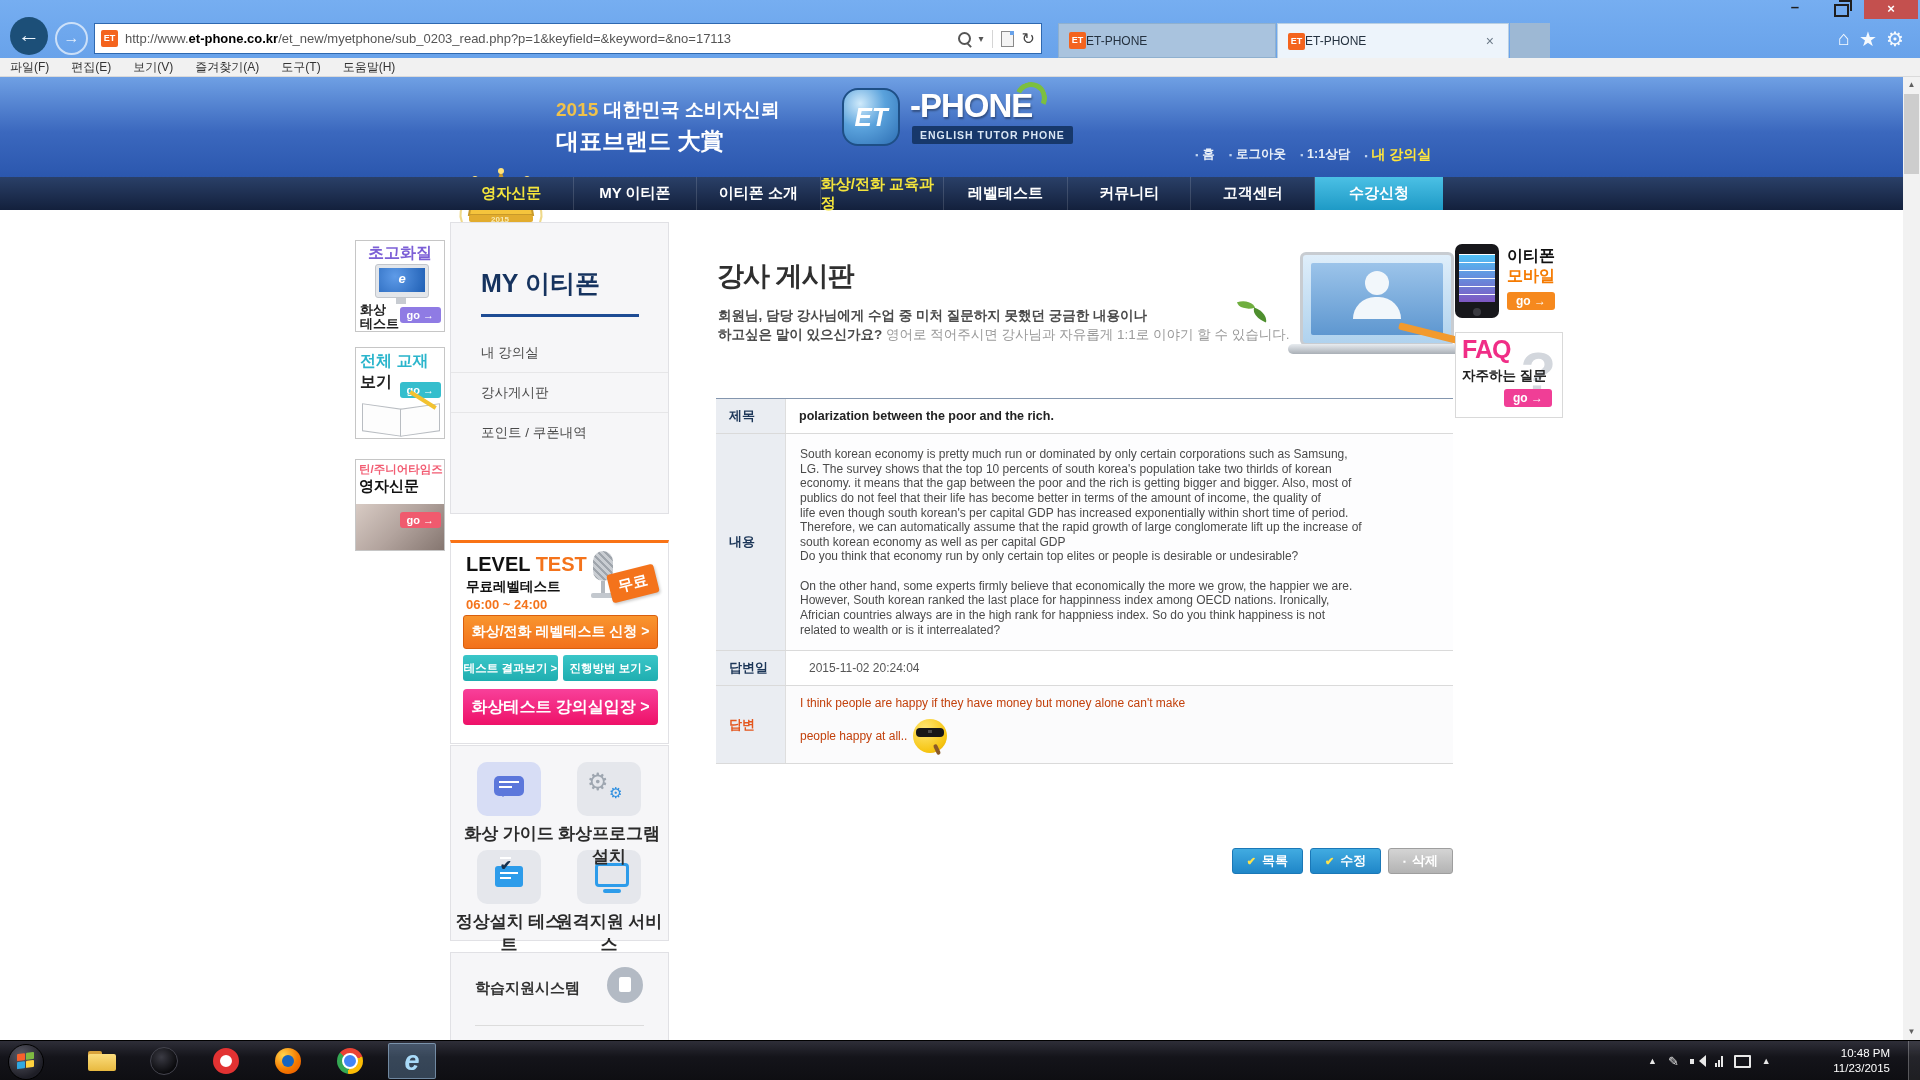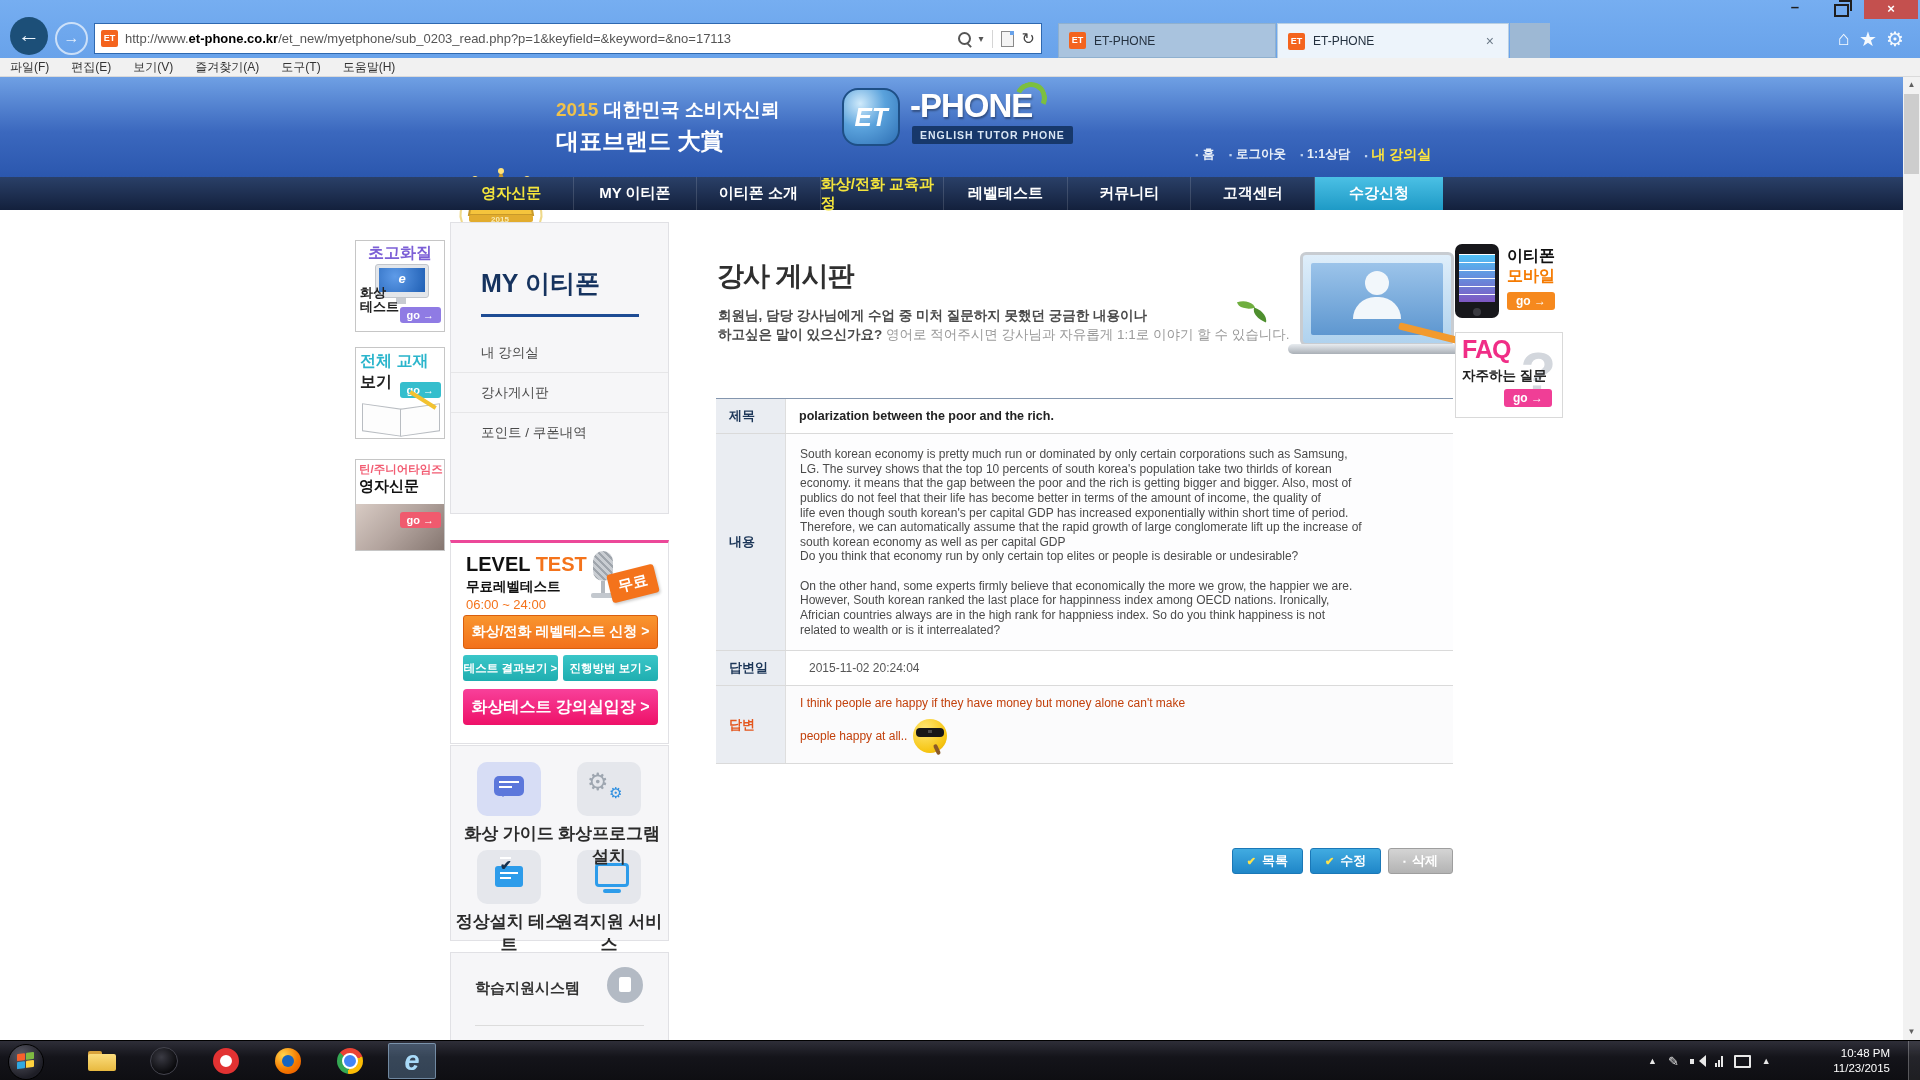--- a/index.html
+++ b/index.html
@@ -30,21 +30,21 @@
   .mag{display:inline-block;width:9px;height:9px;border:2px solid #555;border-radius:50%;position:relative;}
   .mag:after{content:"";position:absolute;left:8px;top:8px;width:2px;height:6px;background:#555;transform:rotate(-45deg);}
   .ddv{font-size:10px;color:#555;}
   .sep-v{width:1px;height:18px;background:#D5D5D5;}
   .pageicon{display:inline-block;width:11px;height:14px;border:1px solid #8a8a8a;background:#f4f4f4;position:relative;}
   .pageicon:after{content:"";position:absolute;right:-1px;top:-1px;width:4px;height:4px;background:#68A2EA;}
   .refresh{font-size:16px;color:#444;}
   .tab{position:absolute;top:23px;height:35px;display:flex;align-items:center;padding:0 10px;box-sizing:border-box;font-size:12px;color:#24313F;}
   .tab1{left:1058px;width:218px;background:#A9C3DE;border:1px solid #8FB0CF;}
   .tab2{left:1277px;width:232px;background:#EDF4FB;border:1px solid #B9CFE2;border-bottom:none;}
-  .tab .tlabel{margin-left:8px;flex:1;}
+  .tab .tlabel{flex:1;}
   .tab .tclose{color:#6C7A88;font-size:14px;padding:0 4px;}
   .tab-stub{position:absolute;left:1510px;top:23px;width:40px;height:35px;background:#9DB8D4;}
   .chrome-icons{position:absolute;left:1838px;top:27px;width:80px;display:flex;gap:9px;color:#F6FAFE;font-size:20px;}
   .menubar{position:absolute;left:0;top:58px;width:1920px;height:18px;background:#F1F1F1;
            border-bottom:1px solid #DADADA;display:flex;align-items:center;gap:22px;padding:0 10px;
            font-size:12px;color:#333;}
 
   
   .page{position:absolute;left:0;top:77px;width:1903px;height:963px;background:#fff;overflow:hidden;}
 
@@ -81,21 +81,21 @@
   
   .mb{position:absolute;left:355px;width:90px;height:92px;background:#fff;border:1px solid #C6C6C6;
       box-sizing:border-box;overflow:hidden;}
   .mb1{top:240px;}.mb2{top:347px;}.mb3{top:459px;}
   .mb .go{position:absolute;right:3px;color:#fff;font-size:11px;font-weight:bold;padding:2px 7px;border-radius:3px;}
   .mb1 .ttl{color:#7C5FD6;font-weight:bold;font-size:16px;text-align:center;margin-top:2px;}
   .monitor{position:absolute;left:19px;top:23px;width:52px;height:32px;background:#E3E6EA;border:1px solid #C2C6CC;border-radius:3px;}
   .monitor .scr{position:absolute;left:3px;top:3px;right:3px;bottom:5px;background:radial-gradient(circle at 35% 35%,#5E9BE8,#1F5FB4);
                 color:#fff;font-style:italic;font-weight:bold;font-size:13px;text-align:center;line-height:22px;}
   .monitor .stand{position:absolute;left:20px;bottom:-7px;width:10px;height:6px;background:#C7CBD1;}
-  .mb1 .cap{position:absolute;left:4px;bottom:17px;font-size:13px;font-weight:bold;color:#222;line-height:14px;}
+  .mb1 .cap{position:absolute;left:4px;bottom:0;font-size:13px;font-weight:bold;color:#222;line-height:14px;}
   .mb1 .go{bottom:8px;background:#8F7BE4;}
   .mb2 .ttl{color:#2BB5CC;font-weight:bold;font-size:16px;margin:3px 0 0 4px;}
   .mb2 .cap{font-weight:bold;font-size:16px;color:#222;margin-left:4px;}
   .mb2 .go{top:34px;background:#35BECD;}
   .book{position:absolute;left:6px;bottom:4px;width:78px;height:30px;}
   .book .p1,.book .p2{position:absolute;bottom:0;width:38px;height:26px;background:#FDFDFD;border:1px solid #B9BDC2;}
   .book .p1{left:0;transform:skewY(8deg);}
   .book .p2{right:0;transform:skewY(-8deg);}
   .book .pencil{position:absolute;right:2px;top:-6px;width:30px;height:4px;background:#F2C230;transform:rotate(32deg);}
   .mb3 .ttl{color:#F25D73;font-weight:bold;font-size:11.5px;margin:2px 0 0 3px;}
@@ -106,25 +106,25 @@
 
   
   .sb{position:absolute;left:450px;width:219px;background:#F6F6F8;border:1px solid #E1E1E5;box-sizing:border-box;}
   .sb-my{top:222px;height:292px;}
   .sb-my .ttl{margin:44px 0 0 30px;color:#16335F;font-weight:bold;font-size:25px;}
   .sb-my .uline{margin:14px 0 0 30px;width:158px;height:3px;background:#1E4C94;}
   .sb-my .items{margin-top:16px;}
   .sb-my .it{padding:11px 0 10px 30px;font-size:13.5px;color:#4A4A4A;border-bottom:1px solid #E6E6E8;}
   .sb-my .it:last-child{border-bottom:none;}
 
-  .sb-lt{top:540px;height:204px;background:#fff;border-top:3px solid #ec4899;}
+  .sb-lt{top:540px;height:204px;background:#fff;border-top:3px solid #f97316;}
   .lt-t{margin:10px 0 0 15px;font-size:20px;font-weight:bold;color:#111;}
   .lt-t .o{color:#F4731B;}
   .lt-sub{margin:2px 0 0 15px;font-size:13.5px;font-weight:bold;color:#111;}
-  .lt-h{margin:1px 0 0 15px;font-size:13px;font-weight:normal;color:#F4731B;}
+  .lt-h{margin:1px 0 0 15px;font-size:13px;font-weight:bold;color:#F4731B;}
   .mic{position:absolute;left:142px;top:8px;width:20px;height:30px;border-radius:10px;
        background:repeating-linear-gradient(45deg,#C9CDD2 0 3px,#9FA5AC 3px 5px);}
   .mic:after{content:"";position:absolute;left:8px;top:30px;width:4px;height:12px;background:#B3B8BE;}
   .mic:before{content:"";position:absolute;left:-2px;top:42px;width:24px;height:5px;border-radius:2px;background:#C3C8CE;}
   .lt-badge{position:absolute;left:158px;top:26px;background:#F4731B;color:#fff;font-weight:bold;
             font-size:15px;padding:5px 9px;border-radius:3px;transform:rotate(-14deg);box-shadow:1px 2px 3px rgba(0,0,0,.2);}
   .lt-btn{position:absolute;color:#fff;font-weight:bold;display:flex;align-items:center;justify-content:center;border-radius:3px;box-sizing:border-box;}
   .lt-main{left:12px;top:72px;width:195px;height:34px;font-size:14px;background:linear-gradient(#F9952E,#F2711C);border:1px solid #D95F0E;}
   .lt-a{left:12px;top:112px;width:95px;height:26px;font-size:11.5px;background:linear-gradient(#3AC6C8,#1FAEB0);}
   .lt-b{left:112px;top:112px;width:95px;height:26px;font-size:11.5px;background:linear-gradient(#3AC6C8,#1FAEB0);}

